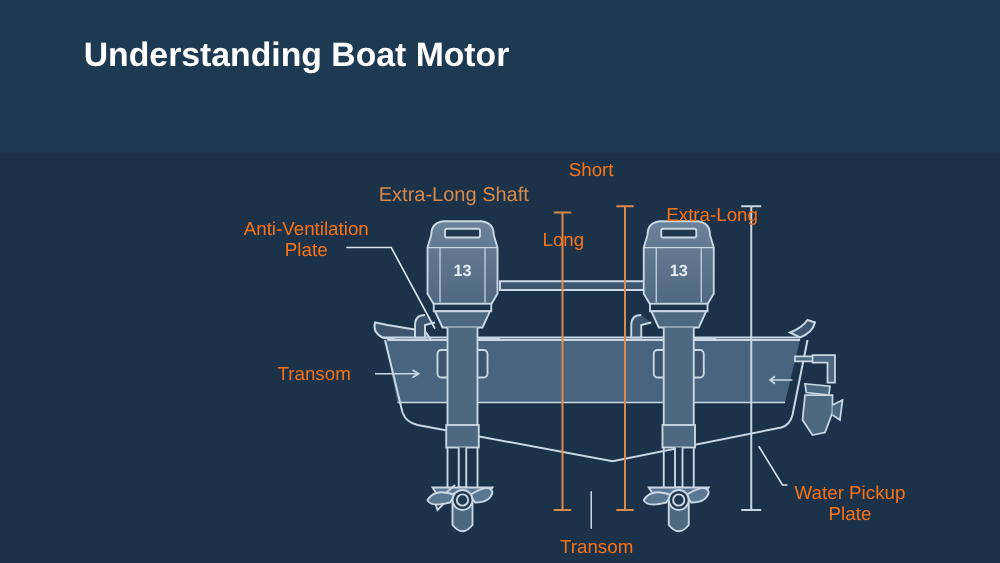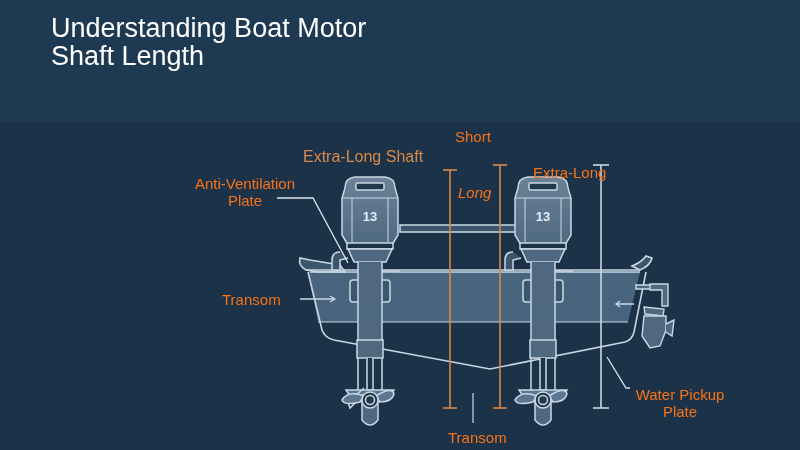--- a/index.html
+++ b/index.html
@@ -1,31 +1,30 @@
 <!DOCTYPE html>
 <html><head>
 <meta charset="utf-8">
 <style>
   html, body { margin:0; padding:0; }
   body { width:800px; height:450px; overflow:hidden; background:#1b3249; font-family:"Liberation Sans", sans-serif; position:relative; }
   .header { position:absolute; left:0; top:0; width:800px; height:122px; background:#1e3a52; }
-  .title { position:absolute; left:51px; top:14px; color:#ffffff; font-weight:normal; font-size:27px; line-height:28px; margin:0; }
+  .title { position:absolute; left:51px; top:14px; color:#ffffff; font-weight:bold; font-size:27px; line-height:28px; margin:16px; }
   .subtitle { position:absolute; left:51px; top:79px; color:#e6edf3; font-size:19px; line-height:22px; }
   .diagram { position:absolute; left:0; top:0; width:800px; height:450px; }
   .lbl { position:absolute; color:#f97316; font-size:15px; line-height:17px; white-space:nowrap; }
   .lbl.c { text-align:center; }
   .orange { color:#d98a4a; font-size:16px; }
 </style>
 </head>
 <body>
 
 <div class="header">
   <div class="title">
     <div>Understanding Boat Motor</div>
-    <div>Shaft Length</div>
   </div>
 </div>
 
 <svg class="diagram" viewBox="0 0 800 450" xmlns="http://www.w3.org/2000/svg">
   <defs>
     <linearGradient id="cowl" x1="0" y1="0" x2="0" y2="1">
       <stop offset="0" stop-color="#6b8298"></stop>
       <stop offset="1" stop-color="#4e6880"></stop>
     </linearGradient>
   </defs>
@@ -130,21 +129,21 @@
 
   <g stroke="#dbe4ec" stroke-width="1.3" fill="none">
     <path d="M277 198 L313 198 L348 263"></path>
     <path d="M607 357 L626 388 L630 388"></path>
   </g>
 </svg>
 
 <div class="lbl" style="left:455px;top:128px;">Short</div>
 <div class="lbl orange" style="left:303px;top:148px;">Extra-Long Shaft</div>
 <div class="lbl" style="left:533px;top:134px;margin-top:30px;">Extra-Long</div>
-<div class="lbl" style="left:458px;top:184px;font-style:italic;">Long</div>
+<div class="lbl" style="left:434px;top:184px;">Long</div>
 <div class="lbl c" style="left:190px;top:175px;width:110px;">
   <div>Anti-Ventilation</div>
   <div>Plate</div>
 </div>
 <div class="lbl" style="left:222px;top:291px;">Transom</div>
 <div class="lbl" style="left:448px;top:429px;">Transom</div>
 <div class="lbl c" style="left:628px;top:386px;width:104px;">
   <div>Water Pickup</div>
   <div>Plate</div>
 </div>

